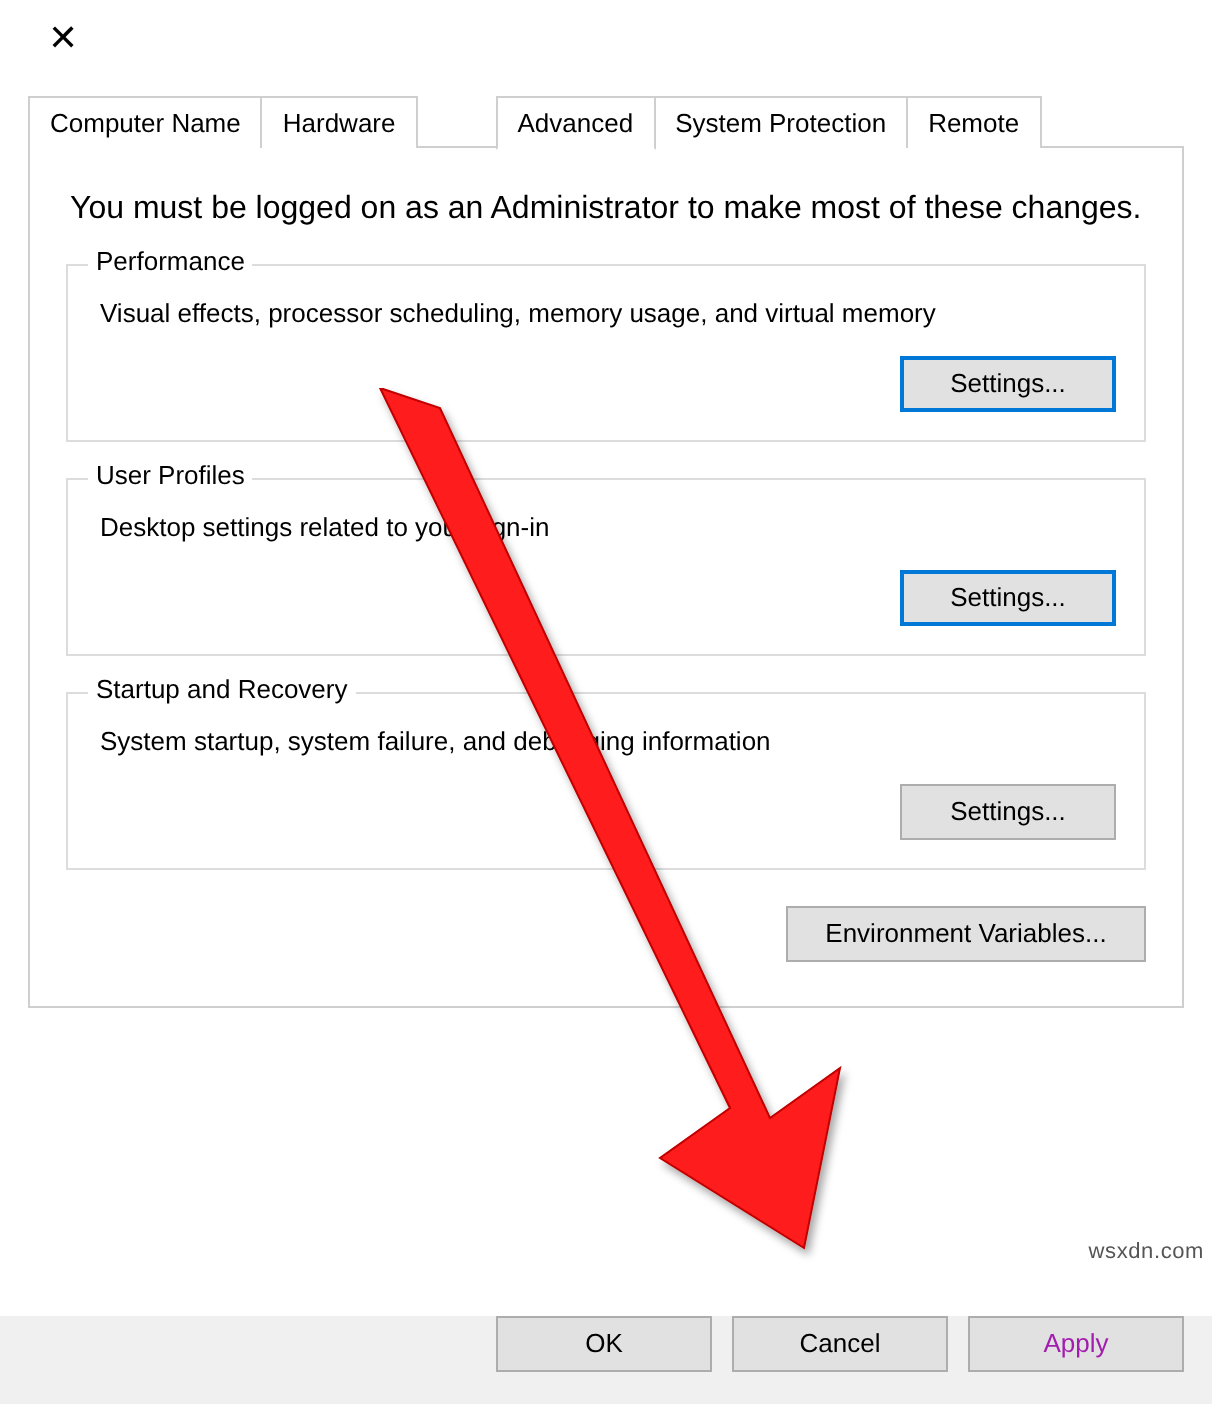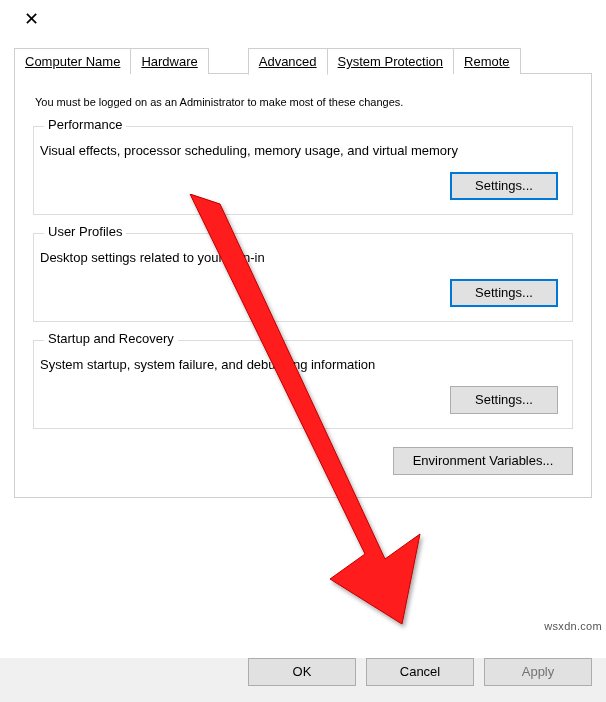--- a/index.html
+++ b/index.html
@@ -42,43 +42,42 @@
     }
     .tab {
       padding: 5px 10px;
       border: 1px solid #cfcfcf;
       border-bottom: none;
       background: #fff;
       font-size: 13px;
       cursor: pointer;
       position: relative;
       margin-right: -1px;
-      text-decoration: underline;
     }
     .tab.active {
       border-bottom: 1px solid #fff;
       z-index: 3;
       margin-bottom: -1px;
       margin-left: 40px;
     }
     .tab-content {
       border: 1px solid #cfcfcf;
       padding: 16px 18px 22px 18px;
       position: relative;
       top: -1px;
       z-index: 1;
       background: #fff;
     }
     .intro {
       margin: 6px 0 18px 2px;
-      font-size: 11px;
+      font-size: 16px;
     }
     .fieldset {
       border: 1px solid #dcdcdc;
-      padding: 10px 14px 14px 4px;
+      padding: 10px 14px 14px 14px;
       margin-bottom: 18px;
       position: relative;
     }
     .legend {
       position: absolute;
       top: -10px;
       left: 10px;
       background: #fff;
       padding: 0 4px;
       font-size: 13px;
@@ -120,21 +119,21 @@
       left: 0;
       right: 0;
       bottom: 0;
       padding: 0 14px 16px 14px;
       display: flex;
       justify-content: flex-end;
       gap: 10px;
       background: #f0f0f0;
     }
     .btn.disabled {
-      color: #737373;
+      color: #a21caf;
       cursor: default;
     }
     .arrow-svg {
       position: absolute;
       left: 155px;
       top: 120px;
       pointer-events: none;
       z-index: 10;
     }
     .watermark {

